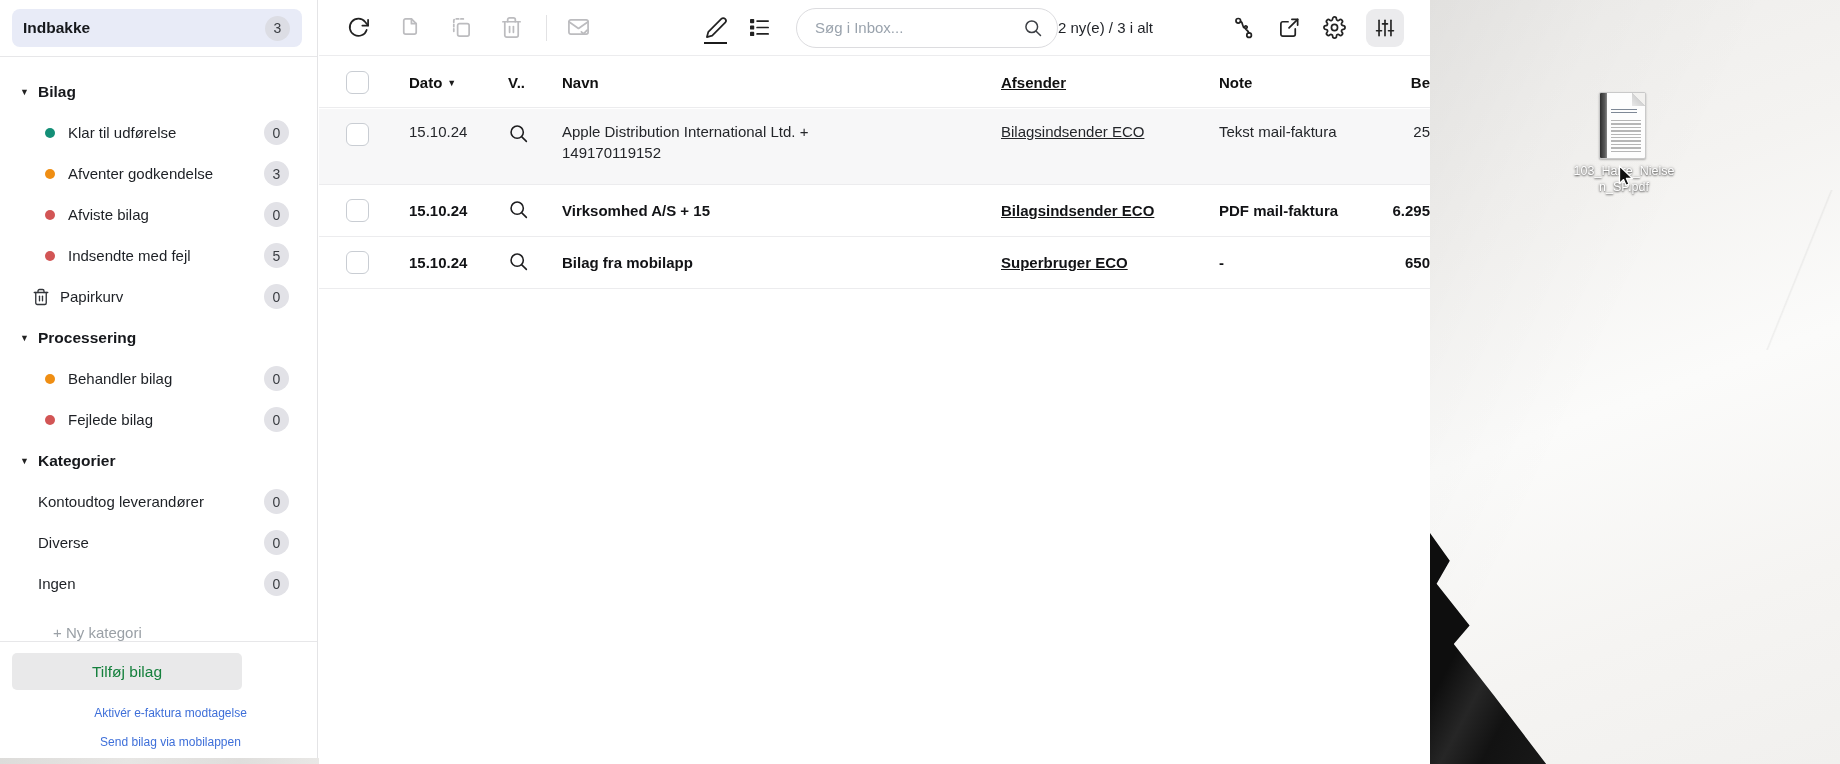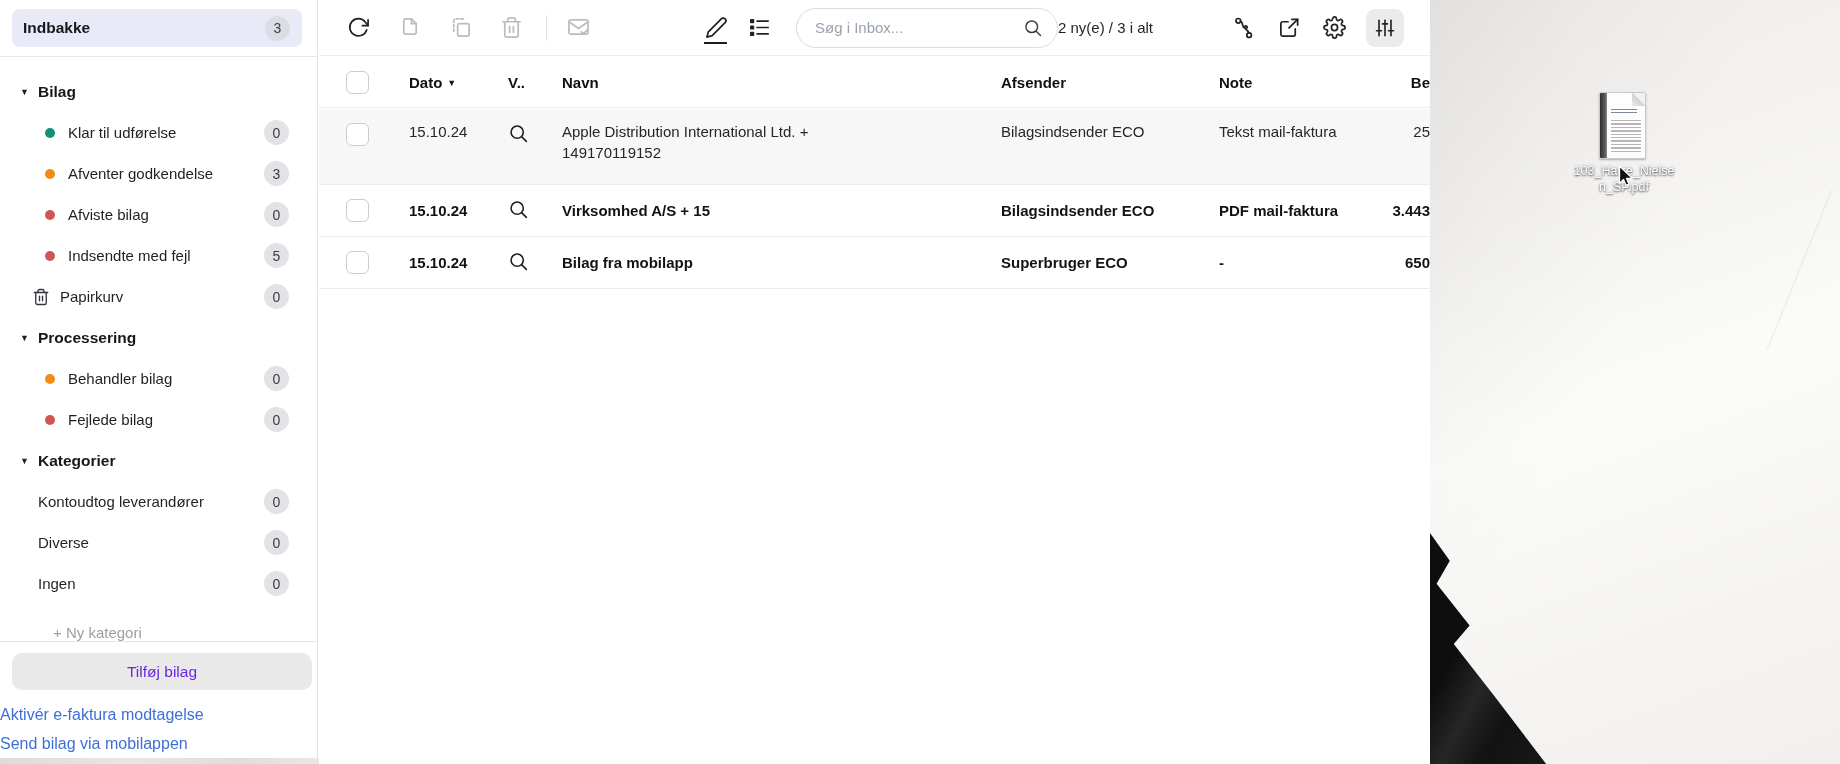--- a/index.html
+++ b/index.html
@@ -34,24 +34,24 @@
   .dot-green  { background:#148f77; }
   .dot-orange { background:#ef8e13; }
   .dot-red    { background:#d25555; }
   .nav-item .icon-trash { width:18px; height:18px; margin:0 10px 0 -13px; color:#33363b; flex:0 0 auto; }
   .nav-label { font-size:15px; color:#1d2025; flex:1; }
   .new-cat { margin-top:8px; color:#9aa0a6; font-size:15px; padding-left:53px; height:41px;
              display:flex; align-items:center; }
 
   .side-footer { position:absolute; left:0; bottom:0; width:100%; height:123px;
                  border-top:1px solid #e7e7e9; background:#fff; }
-  .add-btn { position:absolute; left:12px; top:11px; width:300px; height:37px;
-             background:#e9e9ea; border:none; border-radius:10px; font-size:15.5px;
-             color:#6d28d9; font-family:inherit; }
-  .side-link { position:absolute; left:0; width:100%; font-size:16px;
+  .add-btn { position:absolute; left:12px; top:11px; width:230px; height:37px;
+             background:#e9e9ea; border:none; border-radius:5px; font-size:15.5px;
+             color:#15803d; font-family:inherit; }
+  .side-link { position:absolute; left:12px; width:100%; text-align:center; font-size:12px;
                color:#3e6fd9; cursor:pointer; }
   .link-1 { top:64px; }
   .link-2 { top:93px; }
 
   
   .main { position:absolute; left:319px; top:0; width:1111px; height:764px; background:#fff; }
 
   
   .toolbar { position:absolute; left:0; top:0; width:100%; height:56px;
              border-bottom:1px solid #ececee; display:flex; align-items:center; padding:16px 26px; }
@@ -76,21 +76,21 @@
   .sliders-btn svg { width:22px; height:22px; }
 
   
   .thead, .trow { display:flex; width:100%; }
   .thead { position:absolute; top:57px; left:0; height:51px; border-bottom:1px solid #ececee;
            align-items:center; font-weight:bold; font-size:15px; color:#111; }
   .cell-cb   { width:62px; padding-left:27px; flex:0 0 auto; }
   .cell-date { width:112px; padding-left:28px; flex:0 0 auto; }
   .cell-view { width:52px; padding-left:15px; flex:0 0 auto; }
   .cell-name { width:456px; padding-left:17px; flex:0 0 auto; }
-  .cell-send { width:218px; flex:0 0 auto; }
+  .cell-send { width:218px; flex:0 0 auto;text-decoration:underline; }
   .cell-note { width:170px; flex:0 0 auto; }
   .cell-amt  { flex:1; text-align:right; white-space:nowrap; }
   .sort-caret { font-size:9px; color:#1b1b1b; margin-left:5px; vertical-align:2px; }
   .checkbox { width:23px; height:23px; border:1.5px solid #c9cdd3; border-radius:6px; background:#fff; }
   .rows { position:absolute; top:109px; left:0; width:100%; }
   .trow { font-size:15px; color:#24262a; border-bottom:1px solid #ececee; align-items:center;
           height:52px; }
   .trow.first { height:76px; align-items:flex-start; background:#f7f7f8; }
   .trow.first > div { padding-top:14px; }
   .trow.unread { font-weight:bold; color:#121316; }
@@ -363,21 +363,21 @@
         <div class="cell-date">15.10.24</div>
         <div class="cell-view">
           <svg class="st view-icon" viewBox="0 0 24 24">
             <circle cx="10.5" cy="10.5" r="7"></circle>
               <line x1="15.8" y1="15.8" x2="21" y2="21"></line>
           </svg>
         </div>
         <div class="cell-name">Virksomhed A/S + 15</div>
         <div class="cell-send">Bilagsindsender ECO</div>
         <div class="cell-note">PDF mail-faktura</div>
-        <div class="cell-amt">3.443</div>
+        <div class="cell-amt">6.295</div>
       </div>
 
       <div class="trow unread">
         <div class="cell-cb">
             <div class="checkbox"></div>
           </div>
         <div class="cell-date">15.10.24</div>
         <div class="cell-view">
           <svg class="st view-icon" viewBox="0 0 24 24">
             <circle cx="10.5" cy="10.5" r="7"></circle>

